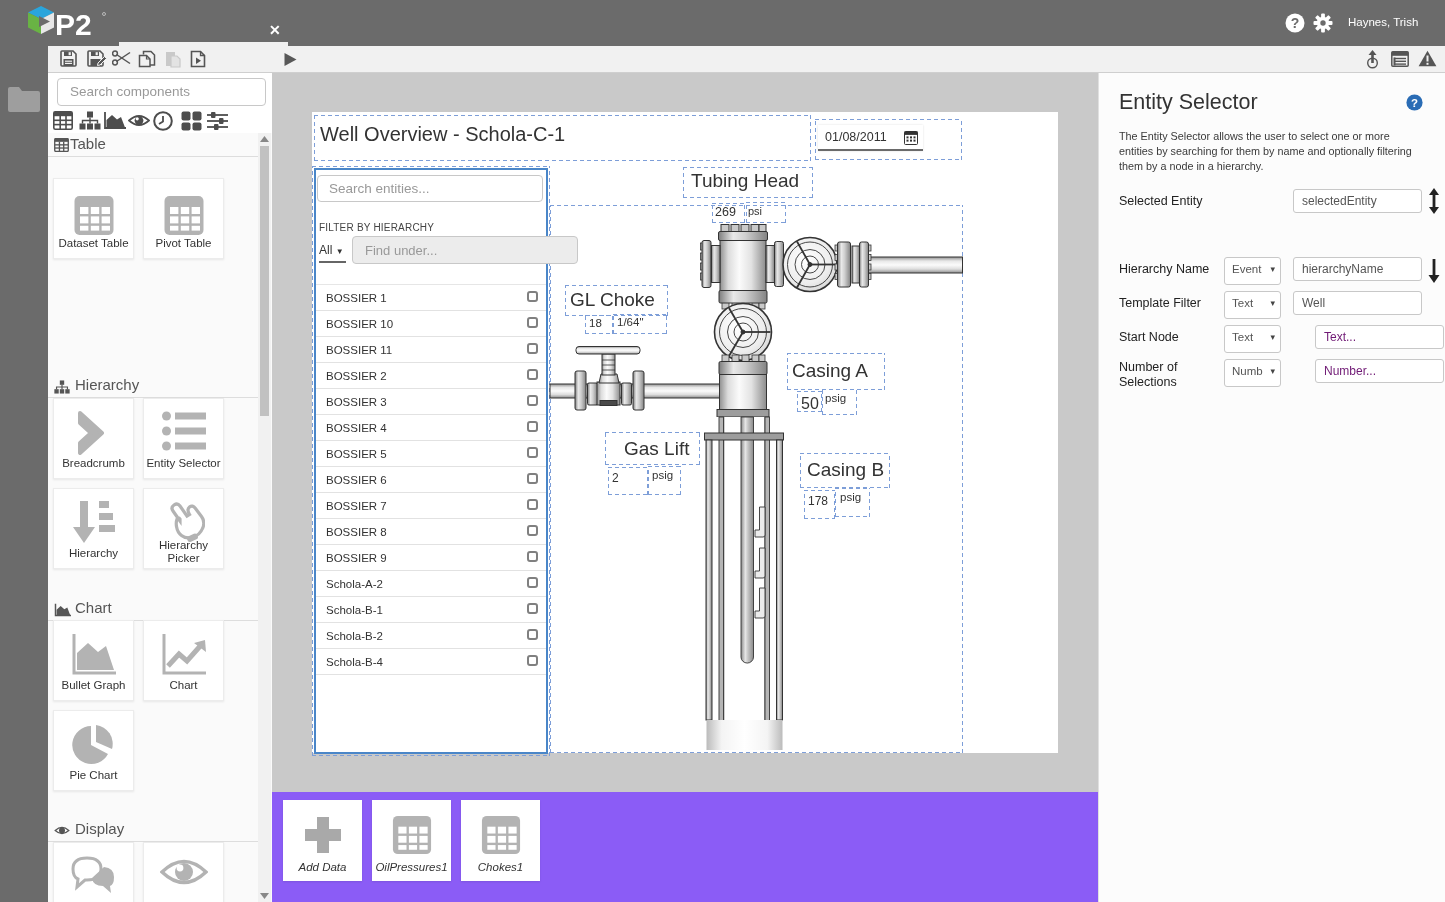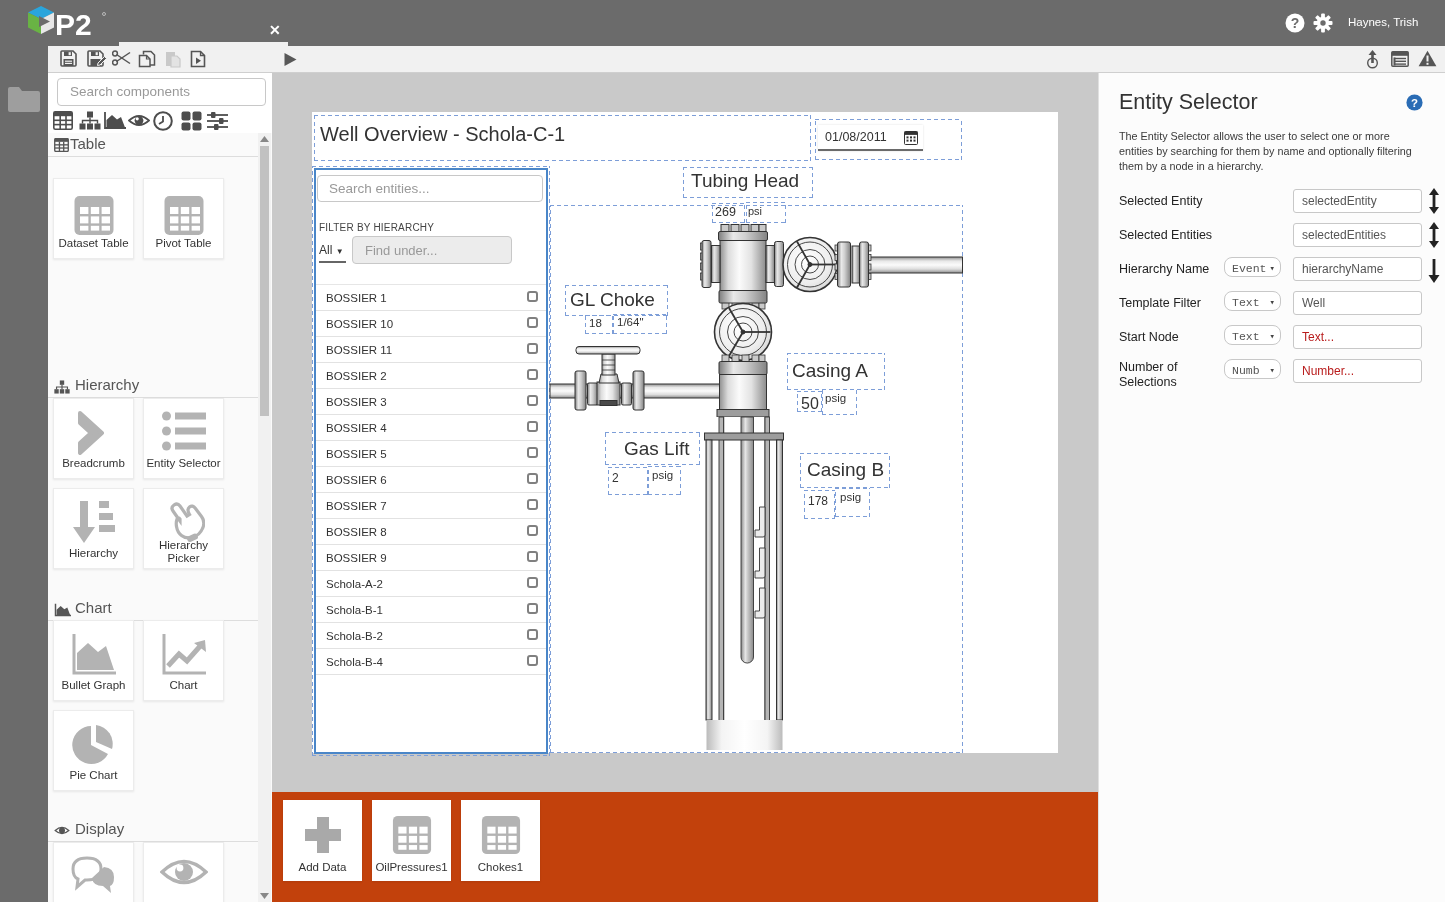--- a/index.html
+++ b/index.html
@@ -59,49 +59,49 @@
 
 #dateBox { left:503px; top:7px; width:147px; height:41px; }
 #dateInner { position:absolute; left:3px; top:6px; width:105px; height:26px; border-bottom:2.5px solid #6a6a6a; background:#fff; box-shadow:0 0 2px rgba(0,0,0,0.12); }
 #dateInner span { position:absolute; left:7px; top:5px; font-size:12.5px; color:#333; }
 
 
 #entSel { left:2px; top:56px; width:234px; height:586px; border:2px solid #4a86c8; background:#fff; }
 #entSearch { position:absolute; left:1px; top:5px; width:226px; height:27px; border:1px solid #c8c8c8; border-radius:4px; color:#999; font-size:13.5px; line-height:25px; padding-left:11px; }
 #fbh { position:absolute; left:3px; top:52px; font-size:10px; color:#444; letter-spacing:0.2px;text-align:center; }
 #allDrop { position:absolute; left:3px; top:73px; width:27px; height:20px; white-space:nowrap; font-size:12px; color:#333; border-bottom:2px solid #666; }
-#findUnder { position:absolute; left:36px; top:66px; width:160px; height:28px; background:#ececec; border:1px solid #c8c8c8; border-radius:4px; color:#999; font-size:13px; line-height:28px; padding-left:12px; }
+#findUnder { position:absolute; left:36px; top:66px; width:226px; height:28px; background:#ececec; border:1px solid #c8c8c8; border-radius:4px; color:#999; font-size:13px; line-height:28px; padding-left:12px; }
 #entList { position:absolute; left:0px; top:114px; width:230px; border-top:1px solid #e6e6e6;text-decoration:underline; }
 .erow { position:relative; width:100%; height:26px; border-bottom:1px solid #e2e2e2; }
 .erow span { position:absolute; left:10px; top:7px; font-size:11.5px; color:#333; }
 .erow .cb { position:absolute; right:8px; top:6px; width:11px; height:11px; border:2px solid #808080; border-radius:3px; background:#fff; }
 
 
 #schemBox { left:238px; top:93px; width:413px; height:548px; }
 
 
 
 .slab { position:absolute; }
 .slab .t { position:absolute; color:#333; white-space:nowrap; }
 
 
-#bottom { left:272px; top:792px; width:826px; height:110px; background:#c2410c; }
+#bottom { left:272px; top:792px; width:826px; height:110px; background:#8b5cf6;font-style:italic; }
 .bcard { position:absolute; top:8px; width:79px; height:81px; background:#fff; box-shadow:0 1px 2px rgba(0,0,0,0.1); }
 .bcard .lbl { position:absolute; left:-12px; right:-12px; bottom:8px; text-align:center; font-size:11.5px; color:#333; }
 .bcard svg { position:absolute; left:50%; top:13px; transform:translateX(-50%); }
 
 
 #rightpanel { left:1098px; top:73px; width:347px; height:829px; background:#fcfcfc; border-left:1px solid #e0e0e0; }
 #rpTitle { left:20px; top:17px; font-size:21.5px; color:#333; }
 #rpDesc { left:20px; top:56px; width:320px; font-size:10.8px; line-height:15px; color:#3a3a3a; }
 .rpRow { position:absolute; left:20px; width:327px; height:24px; }
 .rpLbl { position:absolute; left:0; top:5px; font-size:12.5px; color:#222; }
 .rpInput { position:absolute; left:174px; top:0; width:129px; height:24px; border:1px solid #c8c8c8; border-radius:3px; background:#fff; font-size:12px; color:#555; line-height:22px; padding-left:8px; white-space:nowrap; overflow:hidden; }
-.rpInput.ph { color:#b91c1c; }
-.rpDrop { position:absolute; left:105px; top:0; width:57px; height:20px; border:1px solid #c8c8c8; border-radius:8px; background:#fff; font-size:11.5px; color:#555; line-height:22px; padding-left:7px; white-space:nowrap; overflow:hidden;font-family:Liberation Mono, monospace; }
+.rpInput.ph { color:#701a75;margin-left:22px; }
+.rpDrop { position:absolute; left:105px; top:0; width:57px; height:28px; border:1px solid #c8c8c8; border-radius:3px; background:#fff; font-size:11.5px; color:#555; line-height:22px; padding-left:7px; white-space:nowrap; overflow:hidden; }
 .rpDrop:after { content:"▾"; position:absolute; right:5px; top:0px; font-size:9px; color:#444; }
 .rpIcon { position:absolute; left:309px; top:-1px; }
 </style>
 </head>
 <body>
 
 <svg width="0" height="0" style="position:absolute">
   <defs>
     <g id="tbl45">
       <rect x="3" y="3" width="39" height="39" rx="5" fill="#b3b3b3"></rect>
@@ -759,31 +759,20 @@
     <div class="rpLbl">Selected Entity</div>
     <div class="rpInput">selectedEntity</div>
     <svg class="rpIcon" width="12" height="26" viewBox="0 0 12 26">
         <g fill="#222">
           <polygon points="6,0 11,7 1,7"></polygon>
           <rect x="4.6" y="6" width="2.8" height="14"></rect>
           <polygon points="6,26 11,19 1,19"></polygon>
         </g>
       </svg>
   </div>
-  <div class="rpRow" style="top:150px">
-    <div class="rpLbl">Selected Entities</div>
-    <div class="rpInput">selectedEntities</div>
-    <svg class="rpIcon" width="12" height="26" viewBox="0 0 12 26">
-        <g fill="#222">
-          <polygon points="6,0 11,7 1,7"></polygon>
-          <rect x="4.6" y="6" width="2.8" height="14"></rect>
-          <polygon points="6,26 11,19 1,19"></polygon>
-        </g>
-      </svg>
-  </div>
   <div class="rpRow" style="top:184px">
     <div class="rpLbl">Hierarchy Name</div>
     <div class="rpDrop">Event</div>
     <div class="rpInput">hierarchyName</div>
     <svg class="rpIcon" style="top:2px" width="12" height="24" viewBox="0 0 12 24">
         <g fill="#222">
           <rect x="4.6" y="0" width="2.8" height="17"></rect>
           <polygon points="6,24 11.5,16 0.5,16"></polygon>
         </g>
       </svg>

